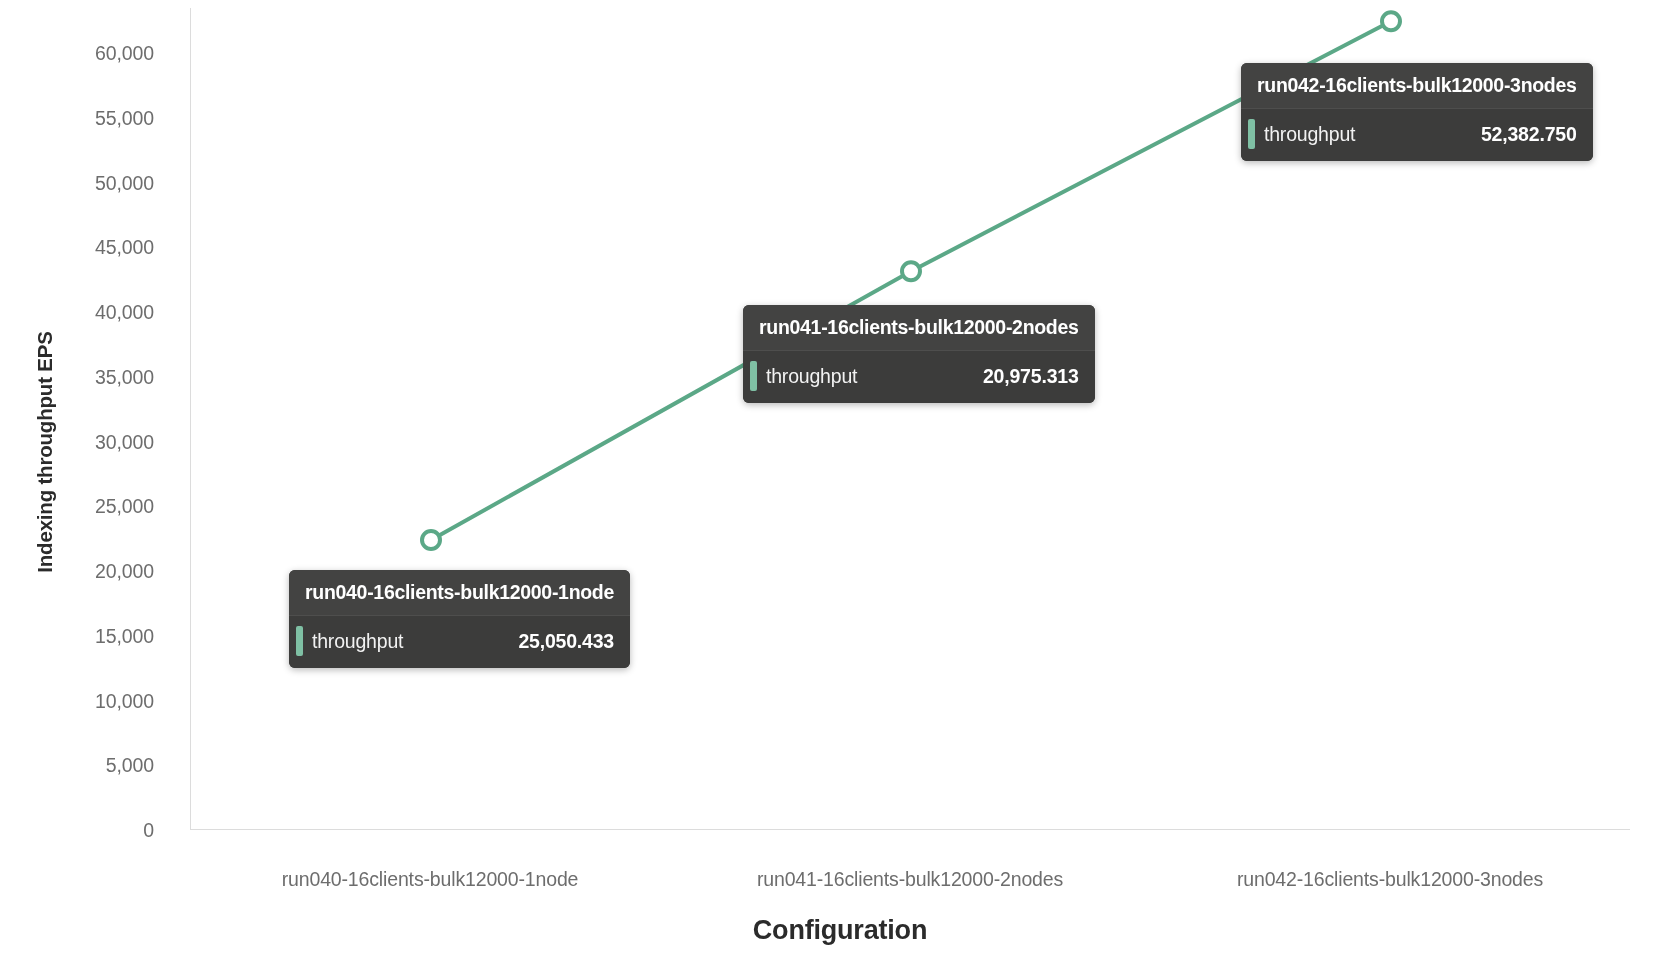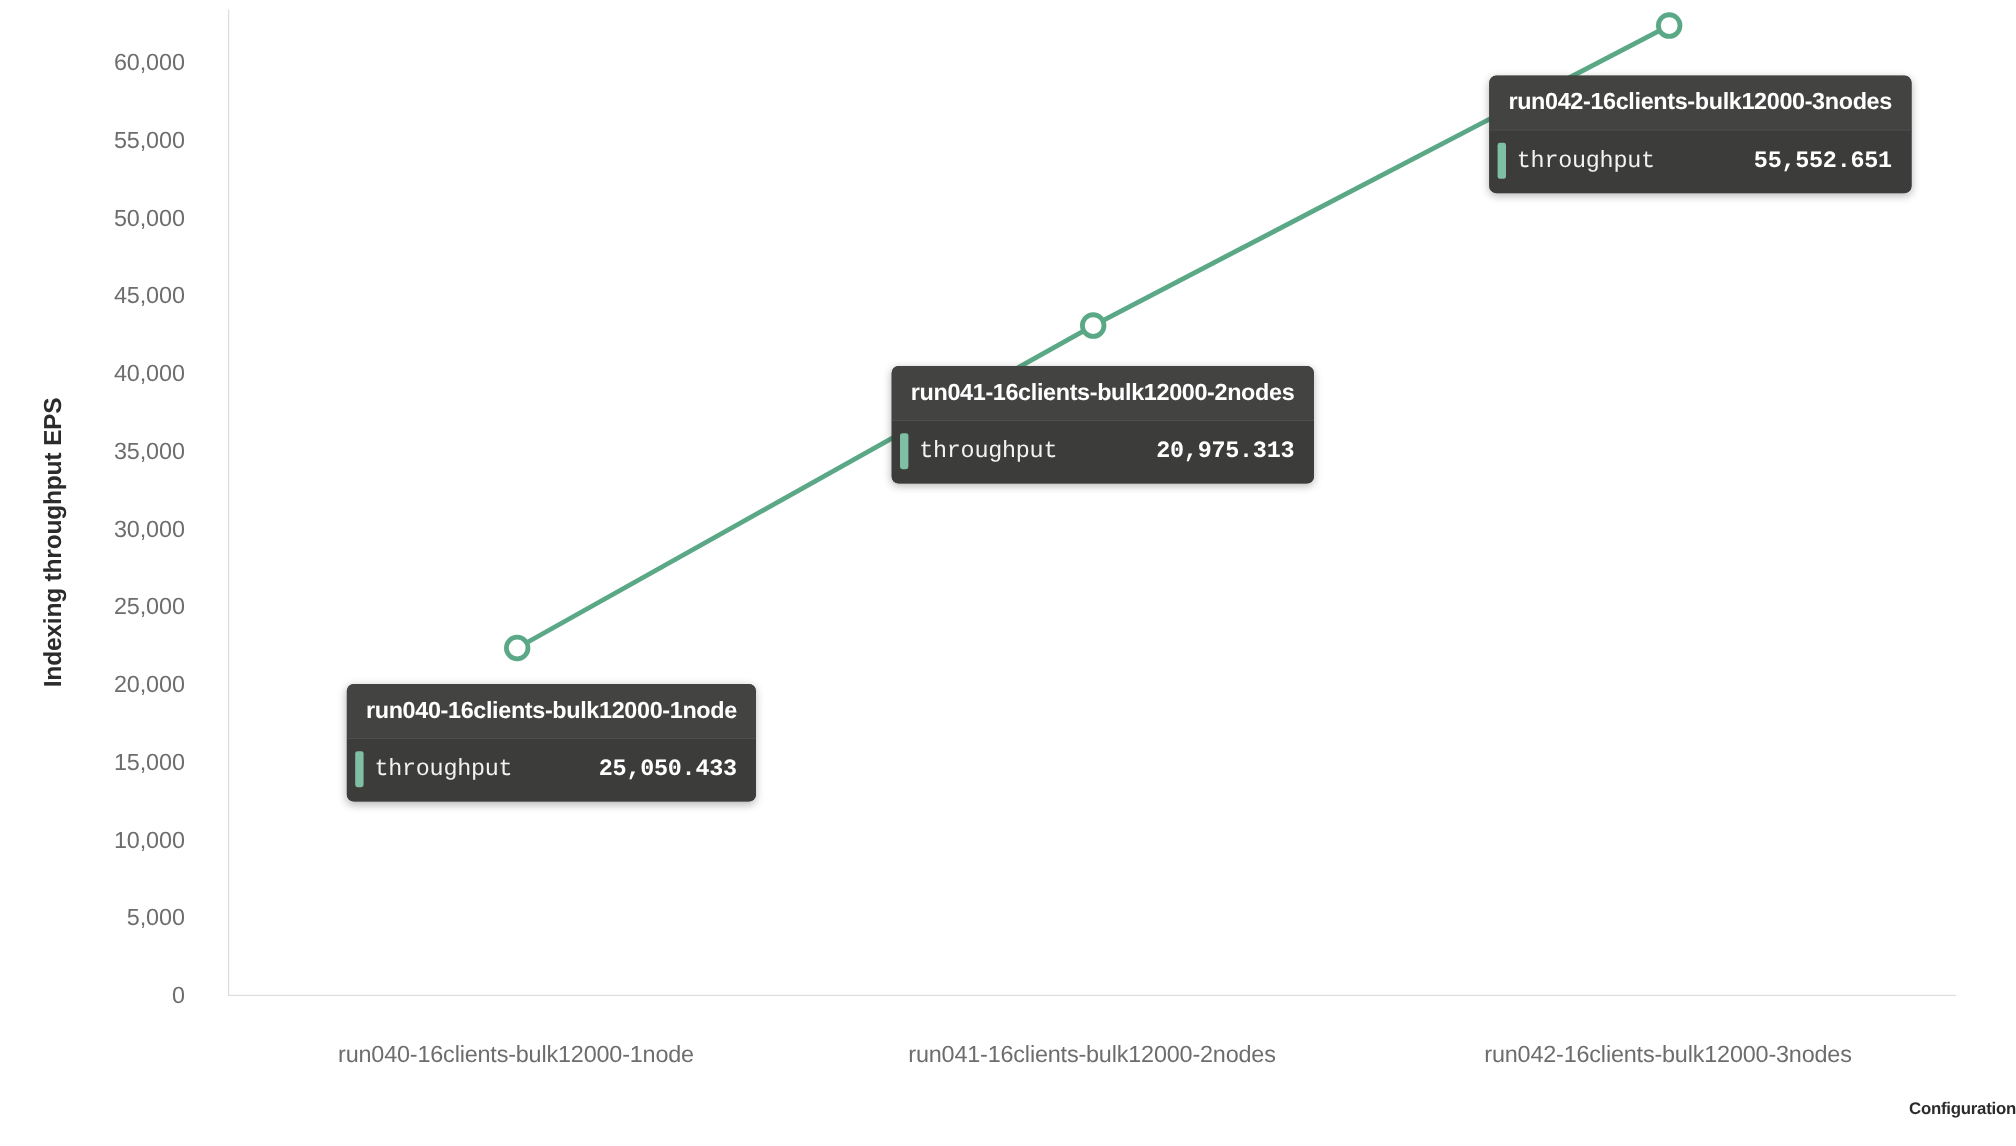--- a/index.html
+++ b/index.html
@@ -30,22 +30,22 @@
     font-weight: 700;
     color: #2b2b2b;
     letter-spacing: -0.2px;
     white-space: nowrap;
   }
   #x-axis-title {
     position: absolute;
     left: 0;
     top: 915px;
     width: 1680px;
-    text-align: right;
-    font-size: 14px;
+    text-align: center;
+    font-size: 27px;
     font-weight: 700;
     color: #2b2b2b;
     letter-spacing: -0.2px;
   }
 
   
   .y-tick {
     position: absolute;
     right: 1526px;             
     width: 200px;
@@ -106,21 +106,20 @@
     color: #ffffff;
     letter-spacing: -0.3px;
     border-bottom: 1px solid #4e4e4d;
   }
   .tt-body {
     display: flex;
     align-items: center;
     background: #3c3c3b;
     padding: 10px 16px 12px 0px;
     position: relative;
-    font-family: Liberation Mono, monospace;
   }
   .tt-swatch {
     width: 7px;
     height: 30px;
     background: #7fc0a4;
     border-radius: 2px;
     flex: 0 0 auto;
     margin-left: 7px;
     margin-right: 9px;
   }
@@ -196,17 +195,17 @@
       <span class="tt-label">throughput</span>
       <span class="tt-value">20,975.313</span>
     </div>
   </div>
 
   <div class="tooltip" id="tooltip-2" style="left:1241px; top:63px;">
     <div class="tt-header">run042-16clients-bulk12000-3nodes</div>
     <div class="tt-body">
       <span class="tt-swatch"></span>
       <span class="tt-label">throughput</span>
-      <span class="tt-value">55,552.651</span>
+      <span class="tt-value">52,382.750</span>
     </div>
   </div>
 
 </div>
 
 </body></html>

